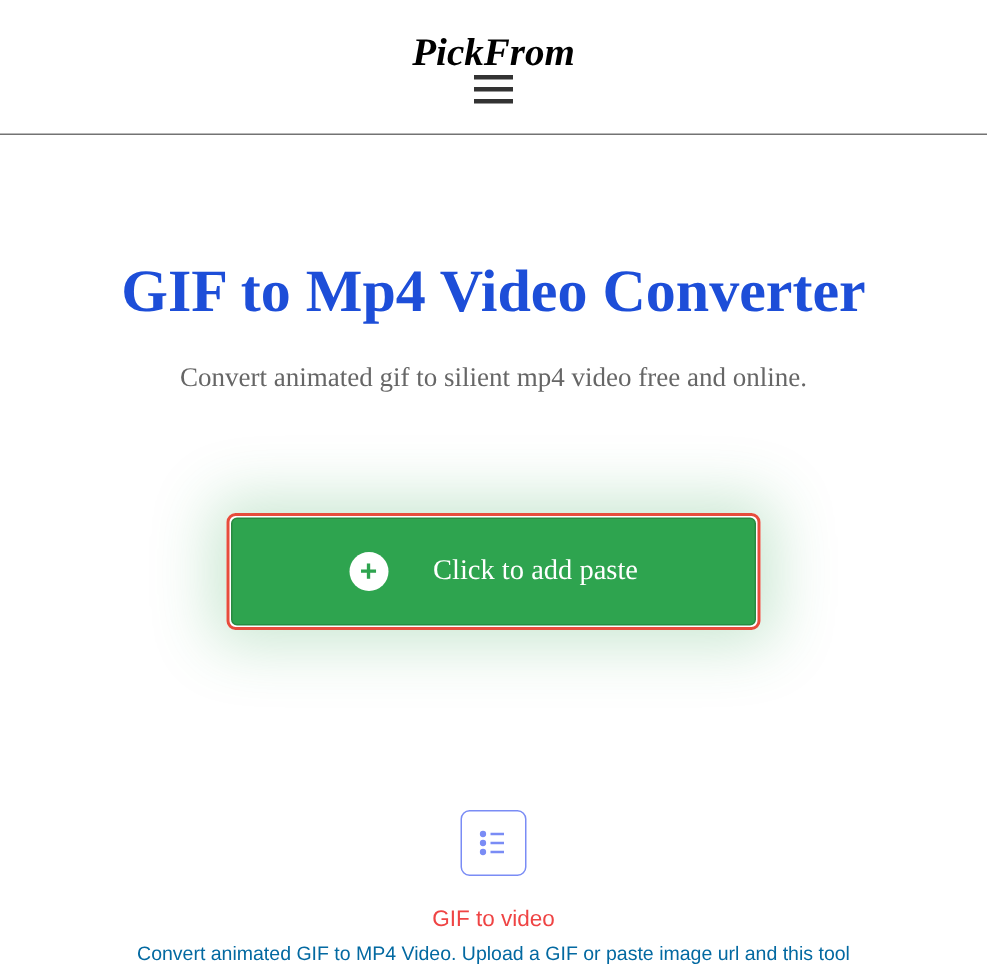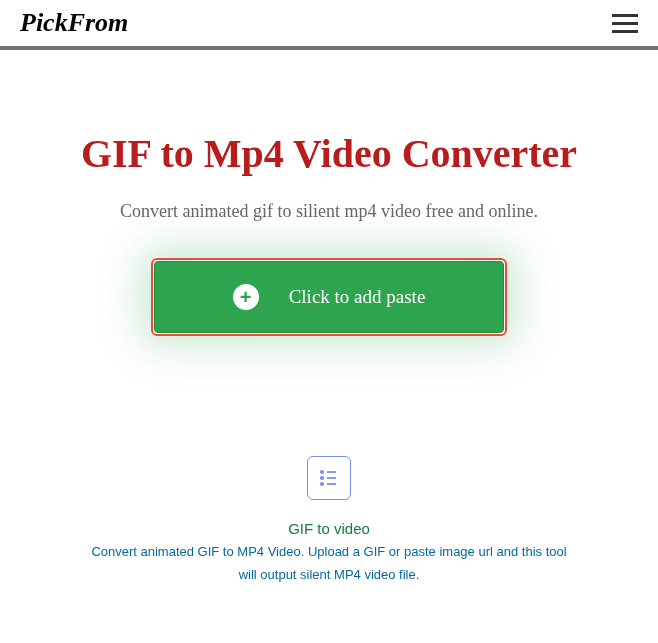--- a/index.html
+++ b/index.html
@@ -11,22 +11,23 @@
       font-family: Georgia, 'Times New Roman', serif;
       background: #ffffff;
       width: 658px;
       height: 643px;
       overflow: hidden;
     }
     .header {
       display: flex;
       justify-content: space-between;
       align-items: center;
-      padding: 8px 20px;
-      border-bottom: 4px solid #737373;
+      padding: 20px 20px;
+      border-bottom: 1px solid #737373;
+      flex-direction: column;
     }
     .logo {
       font-family: 'Brush Script MT', cursive;
       font-size: 26px;
       font-weight: bold;
       font-style: italic;
       color: #000;
     }
     .hamburger {
       cursor: pointer;
@@ -40,28 +41,28 @@
       height: 3px;
       background: #333;
     }
     .main {
       padding: 80px 40px 40px;
       text-align: center;
     }
     .title {
       font-size: 40px;
       font-weight: bold;
-      color: #b91c1c;
+      color: #1d4ed8;
       margin-bottom: 24px;
       font-family: Georgia, serif;
     }
     .subtitle {
       font-size: 18px;
       color: #666;
-      margin-bottom: 36px;
+      margin-bottom: 80px;
       font-family: Georgia, serif;
     }
     .upload-button-wrapper {
       display: inline-block;
       position: relative;
       border: 2px solid #e74c3c;
       border-radius: 6px;
       padding: 1px;
       box-shadow: 0 0 40px 10px rgba(46, 164, 79, 0.25);
     }
@@ -106,21 +107,21 @@
       border: 1.5px solid #7a8cf5;
       border-radius: 6px;
       margin-bottom: 20px;
     }
     .feature-icon svg {
       width: 24px;
       height: 24px;
     }
     .feature-title {
       font-size: 15px;
-      color: #15803d;
+      color: #ef4444;
       margin-bottom: 3px;
       font-family: Arial, sans-serif;
     }
     .feature-description {
       font-size: 13px;
       color: #0369a1;
       line-height: 1.8;
       font-family: Arial, sans-serif;
       max-width: 480px;
       margin: 0 auto;

